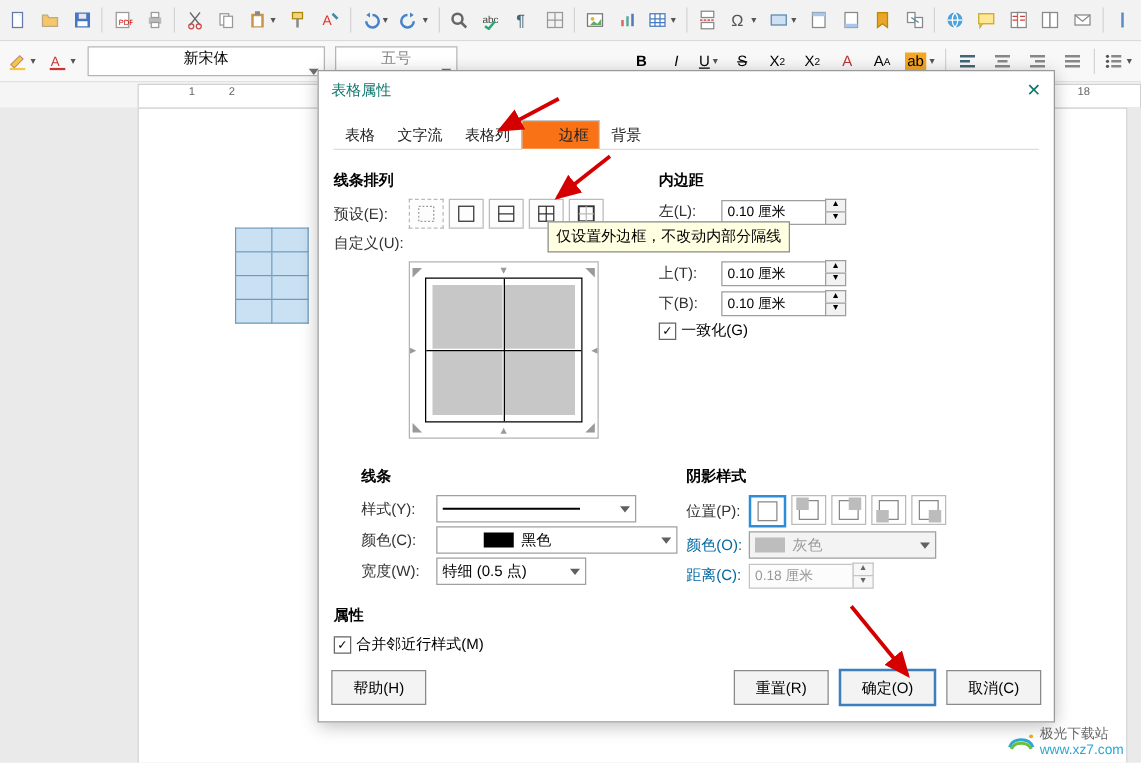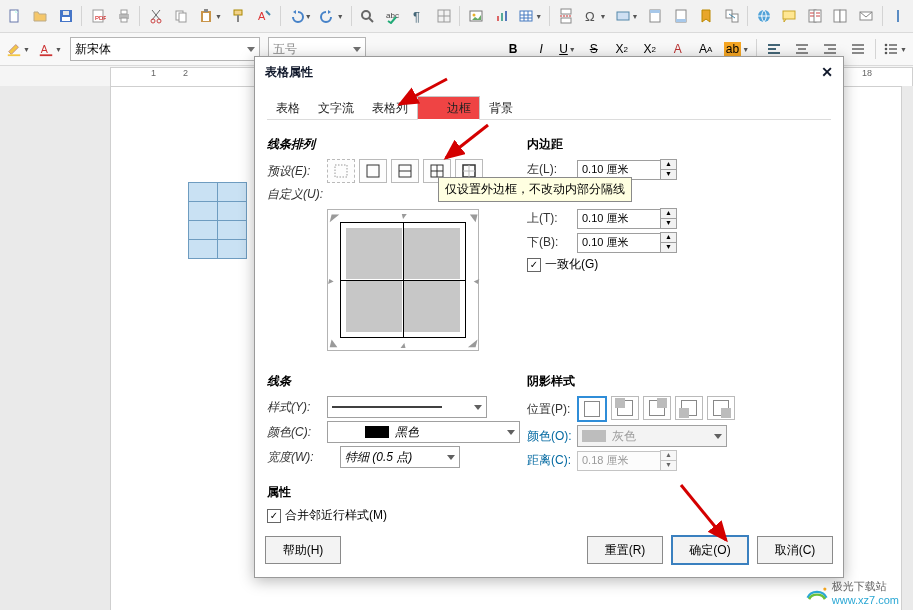--- a/index.html
+++ b/index.html
@@ -24,52 +24,52 @@
     border-bottom:1px solid var(--toolbar-border); background:#f2f2f2;}
   .tbtn { width:24px; height:24px; display:flex; align-items:center; justify-content:center;
     border:1px solid transparent; border-radius:3px; margin:0 1px; cursor:pointer;}
   .tbtn.big { width:auto; padding:0 2px;}
   .sep { width:1px; height:20px; background:#d4d4d4; margin:0 3px;}
   .drop-caret { font-size:7px; margin-left:1px; color:#555;}
   .tbtn svg { width:16px; height:16px;}
 
   
   .toolbar2 { height:32px; display:flex; align-items:center; padding:0 2px; background:#f8f8f8; border-bottom:1px solid var(--toolbar-border);}
-  .font-select { width:180px; height:22px; border:1px solid #b5b5b5; background:#fff; display:flex; align-items:center; padding:0 4px; margin:0 4px;}
+  .font-select { width:180px; height:22px; border:1px solid #b5b5b5; background:#fff; display:flex; align-items:center; padding:0 4px; margin:0 4px;flex-direction:column;}
   .font-select .tri { border-left:4px solid transparent; border-right:4px solid transparent; border-top:5px solid #707070; margin-left:auto;}
   
   .ruler-row { height:22px; background:#f5f5f5; display:flex; align-items:center; padding-left:110px; border-bottom:1px solid #e0e0e0;}
   .ruler { flex:1; height:18px; background:#ffffff; position:relative; border:1px solid #d0d0d0;}
   .ruler .tick { position:absolute; top:0; font-size:9px; color:#666;}
 
   
   .doc-area { position:absolute; left:0; right:0; top:86px; bottom:0; background:#eaeaea; display:flex; justify-content:center;}
   .page { margin-top:0; width:790px; background:#fff; border:1px solid #cfcfcf; position:absolute; top:0; left:110px; height:600px;}
 
   
   .sample-table { position:absolute; left:188px; top:182px; border-collapse:collapse;}
   .sample-table td { width:26px; height:16px; background:#c9e1f3; border:1px solid #6e9cc0;}
 
   
   .dialog { position:absolute; left:254px; top:56px; width:588px; height:520px;
     background:var(--dialog-bg); border:1px solid #9a9a9a; box-shadow:0 3px 14px rgba(0,0,0,.28);}
-  .dlg-title { height:30px; display:flex; align-items:center; padding:0 10px; font-size:12px; color:#0f172a;font-weight:bold;}
+  .dlg-title { height:30px; display:flex; align-items:center; padding:0 10px; font-size:12px; color:#0f766e;}
   .dlg-title .close { margin-left:auto; font-size:14px; cursor:pointer;}
 
   .dlg-body { padding:4px 12px 0 12px;}
   .tabs { display:flex; height:24px; border-bottom:1px solid #dcdcdc; margin-top:4px;}
   .tab { padding:3px 8px; font-size:12px; border:1px solid transparent; cursor:pointer; position:relative; top:1px; color:#222;}
-  .tab.active { border:1px solid #c7c7c7; border-bottom:1px solid #fff; background:#ef4444;padding-left:29px;}
+  .tab.active { border:1px solid #c7c7c7; border-bottom:1px solid #fff; background:#f97316;padding-left:29px;}
 
   .section-label { font-weight:bold; margin:10px 0 6px;}
   .row { display:flex; align-items:center; margin:3px 0;}
   .lbl { width:60px; color:#333; font-size:12px;}
   .lbl-r { width:50px; text-align:left; color:#333; font-size:12px;}
   .two-col { display:flex;}
-  .col-l { width:260px;font-style:italic;}
+  .col-l { width:260px;}
   .col-r { width:260px;}
 
   
   .preset-row { display:flex; gap:4px;}
   .preset-btn { width:26px; height:22px; border:1px solid #bababa; background:#fdfdfd; display:flex; align-items:center; justify-content:center; cursor:pointer;}
   .preset-btn.first { border-style:dashed;}
   .preset-btn svg { width:16px; height:16px;}
 
   
   .diagram { width:150px; height:140px; border:1px solid #b3b3b3; margin:6px 0 0 60px; position:relative; background:#fff;}
@@ -558,21 +558,21 @@
                 </div>
             </div>
           </div>
           <div class="row">
             <span class="chk">✓</span>
             <span>一致化(G)</span>
           </div>
         </div>
       </div>
 
-      <div class="two-col" style="margin-top:12px;">
+      <div class="two-col" style="margin-top:12px;justify-content:center;">
         <div class="col-l">
           <div class="section-label">线条</div>
           <div class="row">
             <span class="lbl">样式(Y):</span>
             <div class="ddl" style="width:150px;">
               <svg width="110" height="8">
                   <line x1="0" y1="4" x2="110" y2="4" stroke="#000" stroke-width="1.5"></line>
                 </svg>
               <div class="tri"></div>
             </div>
@@ -580,21 +580,21 @@
           <div class="row">
             <span class="lbl">颜色(C):</span>
             <div class="ddl" style="width:150px;padding-left:37px;">
               <span style="width:24px;height:12px;background:#000;margin-right:6px;"></span>
               <span>黑色</span>
               <div class="tri"></div>
             </div>
           </div>
           <div class="row">
             <span class="lbl">宽度(W):</span>
-            <div class="ddl" style="width:110px;margin-left:13px;">
+            <div class="ddl" style="width:110px;">
               <span>特细 (0.5 点)</span>
               <div class="tri"></div>
             </div>
           </div>
         </div>
 
         <div class="col-r">
           <div class="section-label">阴影样式</div>
           <div class="row">
             <span class="lbl-r">位置(P):</span>

